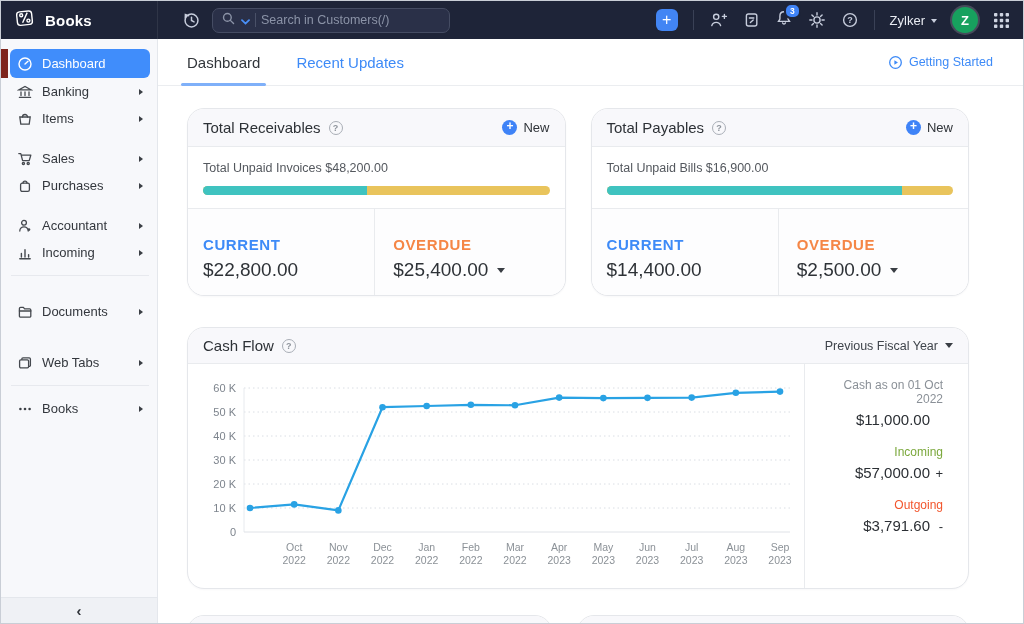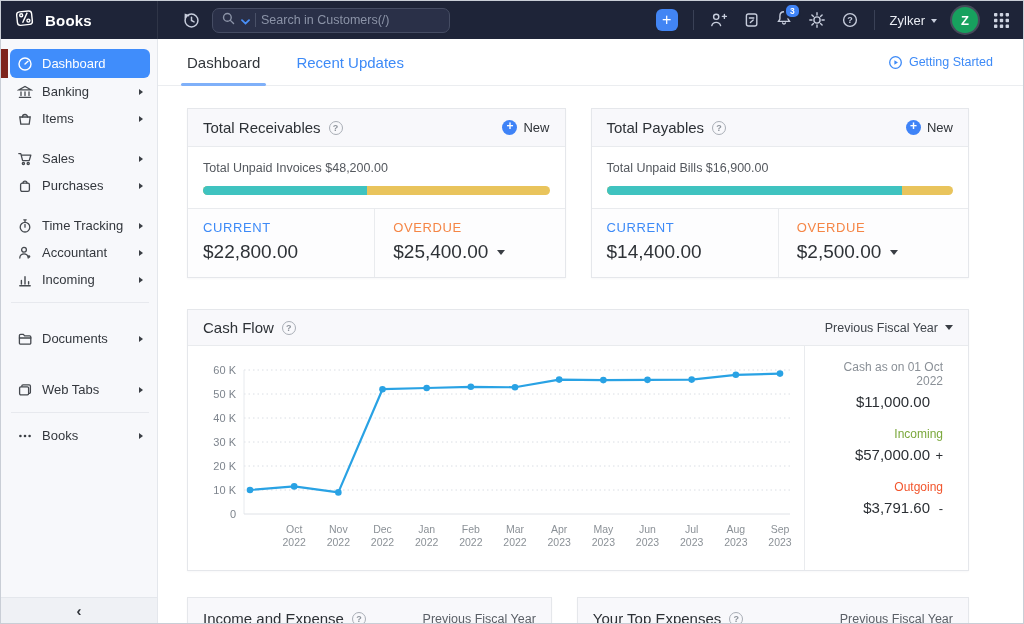--- a/index.html
+++ b/index.html
@@ -46,34 +46,34 @@
   
   .main { flex:1; display:flex; flex-direction:column; min-width:0; background:#fff; overflow:hidden; }
   .tabbar { height:47px; flex:0 0 47px; display:flex; align-items:center; padding:0 30px 0 29px; border-bottom:1px solid #ebedf0; }
   .tab { font-size:15px; color:#32363b; margin-right:36px; position:relative; height:100%; display:flex; align-items:center; cursor:pointer; }
   .tab.active::after { content:""; position:absolute; bottom:-1px; left:-6px; right:-6px; height:3px; background:#7fb0f9; border-radius:2px; }
   .tab.inactive { color:#3d8af7; }
   .getting-started { margin-left:auto; color:#3d8af7; font-size:12.5px; display:flex; gap:6px; align-items:center; cursor:pointer; background:none; border:none; font-family:"Liberation Sans",sans-serif; }
 
   .content { flex:1; overflow:hidden; padding:22px 54px 0 29px; }
   .cards-row { display:flex; gap:25px; }
-  .card { flex:1; border:1px solid #e5e7eb; border-radius:0; background:#fff; overflow:hidden; box-shadow:0 1px 2px rgba(30,40,60,.03); }
+  .card { flex:1; border:1px solid #e5e7eb; border-radius:17px; background:#fff; overflow:hidden; box-shadow:0 1px 2px rgba(30,40,60,.03); }
   .card-header { height:38px; background:#f8f8fb; border-bottom:1px solid #e9ebee; display:flex; align-items:center; padding:0 15px; gap:8px; }
   .card-title { font-size:15px; color:#2d3136; font-weight:500; }
   .help-circle { width:14px; height:14px; border-radius:50%; border:1px solid #a9aeb6; color:#8d939b; font-size:9px; display:flex; align-items:center; justify-content:center; font-weight:700; }
   .new-btn { margin-left:auto; display:flex; gap:6px; align-items:center; font-size:13px; color:#2f3338; background:none; border:none; cursor:pointer; font-family:"Liberation Sans",sans-serif; }
   .plus-circle { width:15px; height:15px; border-radius:50%; background:#3f83f7; color:#fff; font-size:12px; line-height:13px; text-align:center; font-weight:700; }
   .card-body { padding:14px 15px 13px; }
   .summary-text { font-size:12.5px; color:#54585e; margin-bottom:11px; }
   .bar { height:9px; border-radius:5px; overflow:hidden; display:flex; background:#e9c45c; }
   .bar-current { background:#3fc3c0; height:100%; }
   .amounts { display:flex; border-top:1px solid #e9ebee; background:#fdfdfe; }
   .amount-cell { flex:1; padding:11px 15px 14px; }
   .amount-cell.right { border-left:1px solid #e9ebee; padding-left:18px; }
-  .amount-label { font-size:13px; letter-spacing:.6px; font-weight:400; margin-bottom:6px; }
+  .amount-label { font-size:15px; letter-spacing:.6px; font-weight:700; margin-bottom:6px;margin-top:16px; }
   .amount-label.current { color:#3d8af7; }
   .amount-label.overdue { color:#f58646; }
   .amount-value { font-size:19px; color:#2e3237; display:flex; align-items:center; gap:9px; }
   .caret-down-dark { width:0; height:0; border-top:5px solid #3a3e44; border-left:4px solid transparent; border-right:4px solid transparent; cursor:pointer; }
 
   
   .cashflow-card { margin-top:31px; }
   .cf-header { height:36px; }
   .period-btn { margin-left:auto; display:flex; align-items:center; gap:7px; font-size:12.5px; color:#3f444b; background:none; border:none; cursor:pointer; font-family:"Liberation Sans",sans-serif; }
   .cf-body { display:flex; }
@@ -234,29 +234,20 @@
         </div>
         <div class="nav-item">
           <svg width="16" height="16" viewBox="0 0 16 16" fill="none" stroke="#45494f" stroke-width="1.3" stroke-linecap="round">
             <rect x="3.6" y="5.2" width="8.8" height="8.2" rx="1.6"></rect>
               <path d="M6 5.2 a2 2 0 0 1 4 0"></path>
           </svg>
           <span>Purchases</span>
           <span class="tri-right"></span>
         </div>
         <div class="gap-sm"></div>
-        <div class="nav-item">
-          <svg width="16" height="16" viewBox="0 0 16 16" fill="none" stroke="#45494f" stroke-width="1.3" stroke-linecap="round">
-            <circle cx="8" cy="9.2" r="4.8"></circle>
-              <path d="M8 9.2 V6.6"></path>
-              <path d="M6.8 1.8 h2.4 M8 1.8 v1.6"></path>
-          </svg>
-          <span>Time Tracking</span>
-          <span class="tri-right"></span>
-        </div>
         <div class="nav-item">
           <svg width="16" height="16" viewBox="0 0 16 16" fill="none" stroke="#45494f" stroke-width="1.3" stroke-linecap="round">
             <circle cx="7" cy="4.8" r="2.4"></circle>
               <path d="M2.8 13 a4.2 4.2 0 0 1 8.4 0"></path>
               <circle cx="12" cy="11.6" r="1.3" fill="#45494f" stroke="none"></circle>
           </svg>
           <span>Accountant</span>
           <span class="tri-right"></span>
         </div>
         <div class="nav-item">

